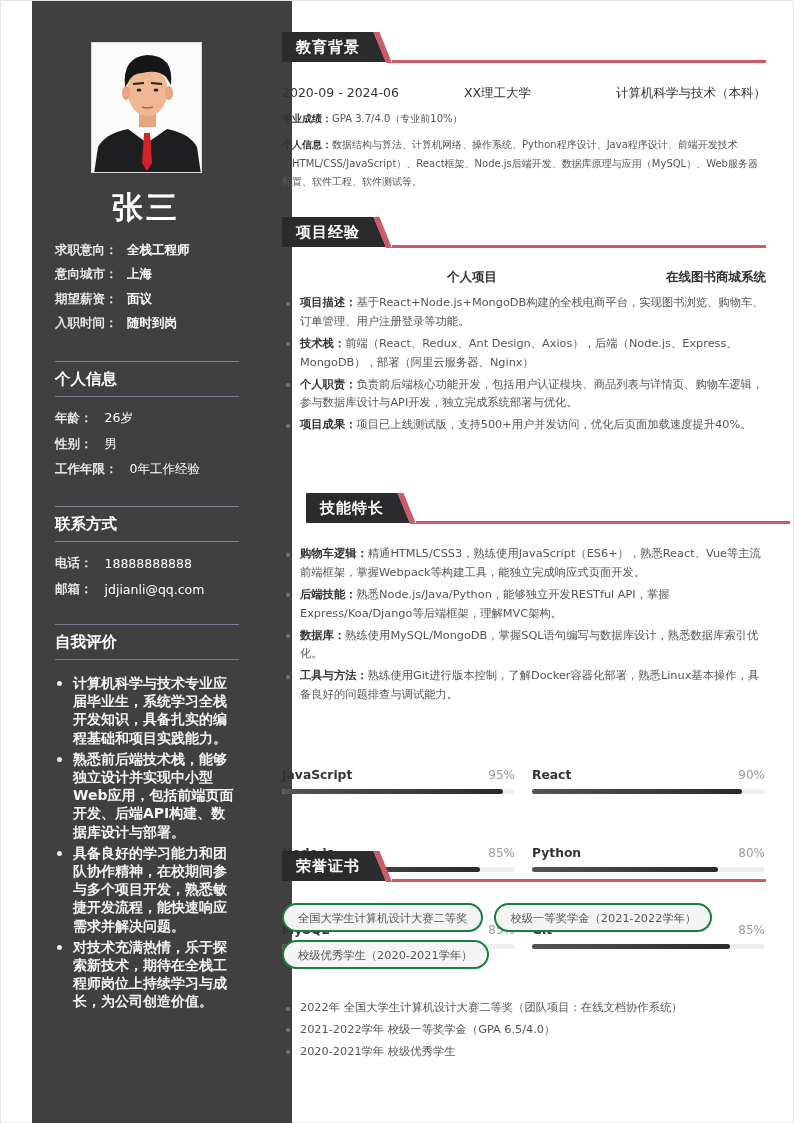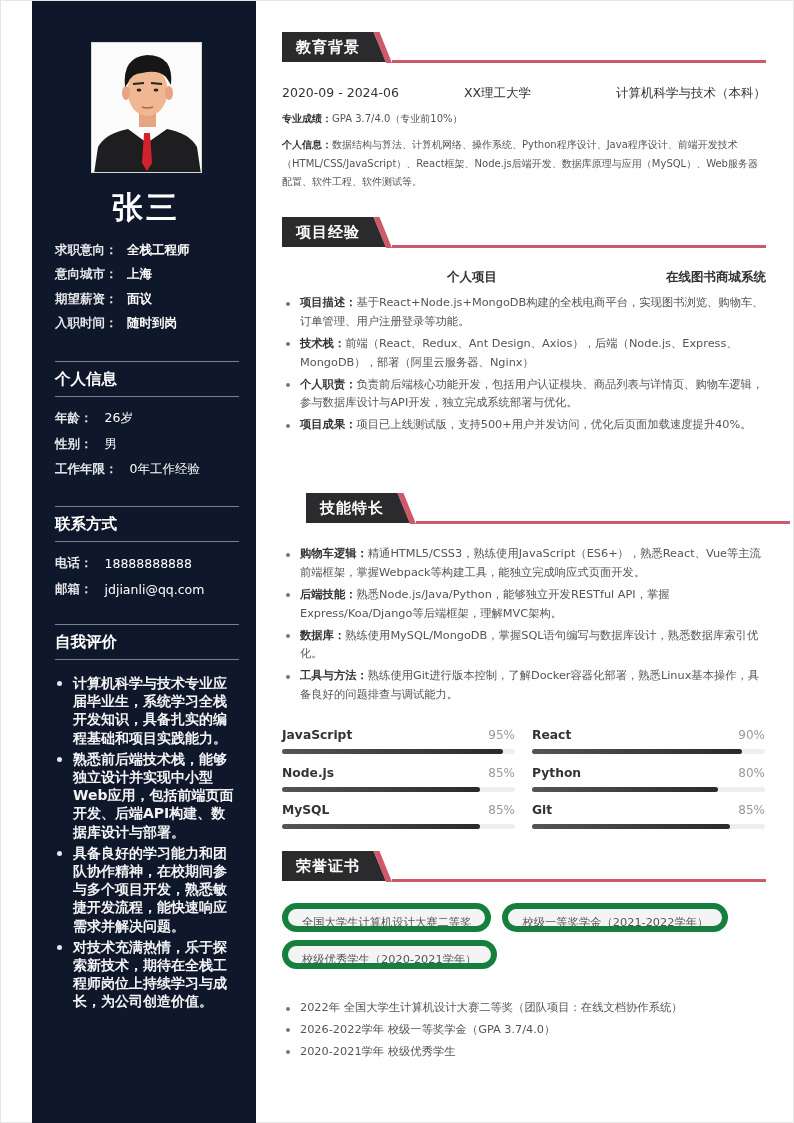--- a/index.html
+++ b/index.html
@@ -1,21 +1,21 @@
 <!DOCTYPE html>
 <html><head>
 <meta charset="utf-8">
 <style>
   * { box-sizing: border-box; margin: 0; padding: 0; }
   html, body { width: 794px; height: 1123px; background: #ffffff; overflow: hidden; }
   body { font-family: "DejaVu Sans", "Liberation Sans", sans-serif; color: #444; position: relative; }
   .page { position: absolute; left: 0; top: 0; width: 794px; height: 1123px; border: 1px solid #e6e6e6; }
 
   
-  .sidebar { position: absolute; left: 31px; top: 0; width: 224px; height: 1123px; background: #0f172a; color: #fff; padding-left: 20px; }
+  .sidebar { position: absolute; left: 31px; top: 0; width: 260px; height: 1123px; background: #404040; color: #fff; padding-left: 20px; }
   .photo { position: absolute; left: 59px; top: 41px; width: 111px; height: 131px; background: #fafafa; border: 1px solid #d8d8d8; overflow: hidden; }
   .name { position: absolute; left: 0; top: 186px; width: 228px; text-align: center; font-size: 31px; font-weight: bold; color: #ffffff; letter-spacing: 3px; }
   .intent { position: absolute; left: 23px; top: 237px; width: 190px; }
   .intent .row { display: flex; height: 24.5px; align-items: center; font-size: 12.5px; font-weight: bold; }
   .intent .k { color: #e4e6ea; width: 72px; }
   .intent .v { color: #ffffff; }
 
   .side-sec { position: absolute; left: 23px; width: 184px; }
   .side-sec .hline { height: 1px; background: #7c8190; }
   .side-sec .title { font-size: 15.5px; font-weight: bold; color: #fff; height: 34px; line-height: 34px; }
@@ -42,28 +42,28 @@
   .proj-row { position: absolute; left: 0; width: 484px; font-size: 12.5px; font-weight: bold; color: #333; }
   .proj-row .mid { position: absolute; left: 165px; }
   .proj-row .right { position: absolute; right: 0; }
 
   .blist { position: absolute; left: 0; width: 484px; list-style: none; }
   .blist li { position: relative; padding-left: 18px; font-size: 11.3px; line-height: 18.8px; color: #555; margin-bottom: 3.2px; }
   .blist li::before { content: ""; position: absolute; left: 4px; top: 7.5px; width: 4px; height: 4px; border-radius: 50%; background: #777; }
   .blist li b { color: #333; }
 
   .skills { position: absolute; left: 0; top: 727px; width: 484px; display: grid; grid-template-columns: 233px 233px; column-gap: 17px; row-gap: 0; }
-  .skill { height: 37.5px; position: relative; }
+  .skill { height: 37.5px; position: relative; margin-top: 40px; }
   .skill .nm { position: absolute; left: 0; top: 0; font-size: 12.3px; font-weight: bold; color: #333; }
   .skill .pc { position: absolute; right: 0; top: 0; font-size: 12px; color: #999; }
   .skill .track { position: absolute; left: 0; right: 0; top: 21px; height: 5px; border-radius: 3px; background: #eceef2; }
   .skill .fill { position: absolute; left: 0; top: 0; height: 5px; border-radius: 3px; background: linear-gradient(90deg, #555, #2a2a2a); }
 
   .pills { position: absolute; left: 0; top: 902px; width: 484px; display: flex; flex-wrap: wrap; gap: 8px 11px; }
-  .pill { height: 29px; line-height: 27px; padding: 0 14px; border: 6px solid #15803d; border-radius: 15px; background: #f4f4f4; font-size: 11.3px; color: #555; }
+  .pill { height: 29px; line-height: 27px; padding: 0 14px; border: 2px solid #15803d; border-radius: 15px; background: #f4f4f4; font-size: 11.3px; color: #555; }
 </style>
 </head>
 <body>
 
 <div class="page">
 
   <aside class="sidebar">
     <div class="photo">
       <svg width="111" height="131" viewBox="0 0 111 131">
         <rect width="111" height="131" fill="#fbfbfb"></rect>
@@ -251,17 +251,17 @@
       <div class="slash"></div>
       <div class="line"></div>
     </div>
     <div class="pills">
       <span class="pill">全国大学生计算机设计大赛二等奖</span>
       <span class="pill">校级一等奖学金（2021-2022学年）</span>
       <span class="pill">校级优秀学生（2020-2021学年）</span>
     </div>
     <ul class="blist" style="top:998px;">
       <li>2022年 全国大学生计算机设计大赛二等奖（团队项目：在线文档协作系统）</li>
-      <li>2026-2022学年 校级一等奖学金（GPA 3.7/4.0）</li>
+      <li>2021-2022学年 校级一等奖学金（GPA 6.5/4.0）</li>
       <li>2020-2021学年 校级优秀学生</li>
     </ul>
   </main>
 </div>
 
 </body></html>

